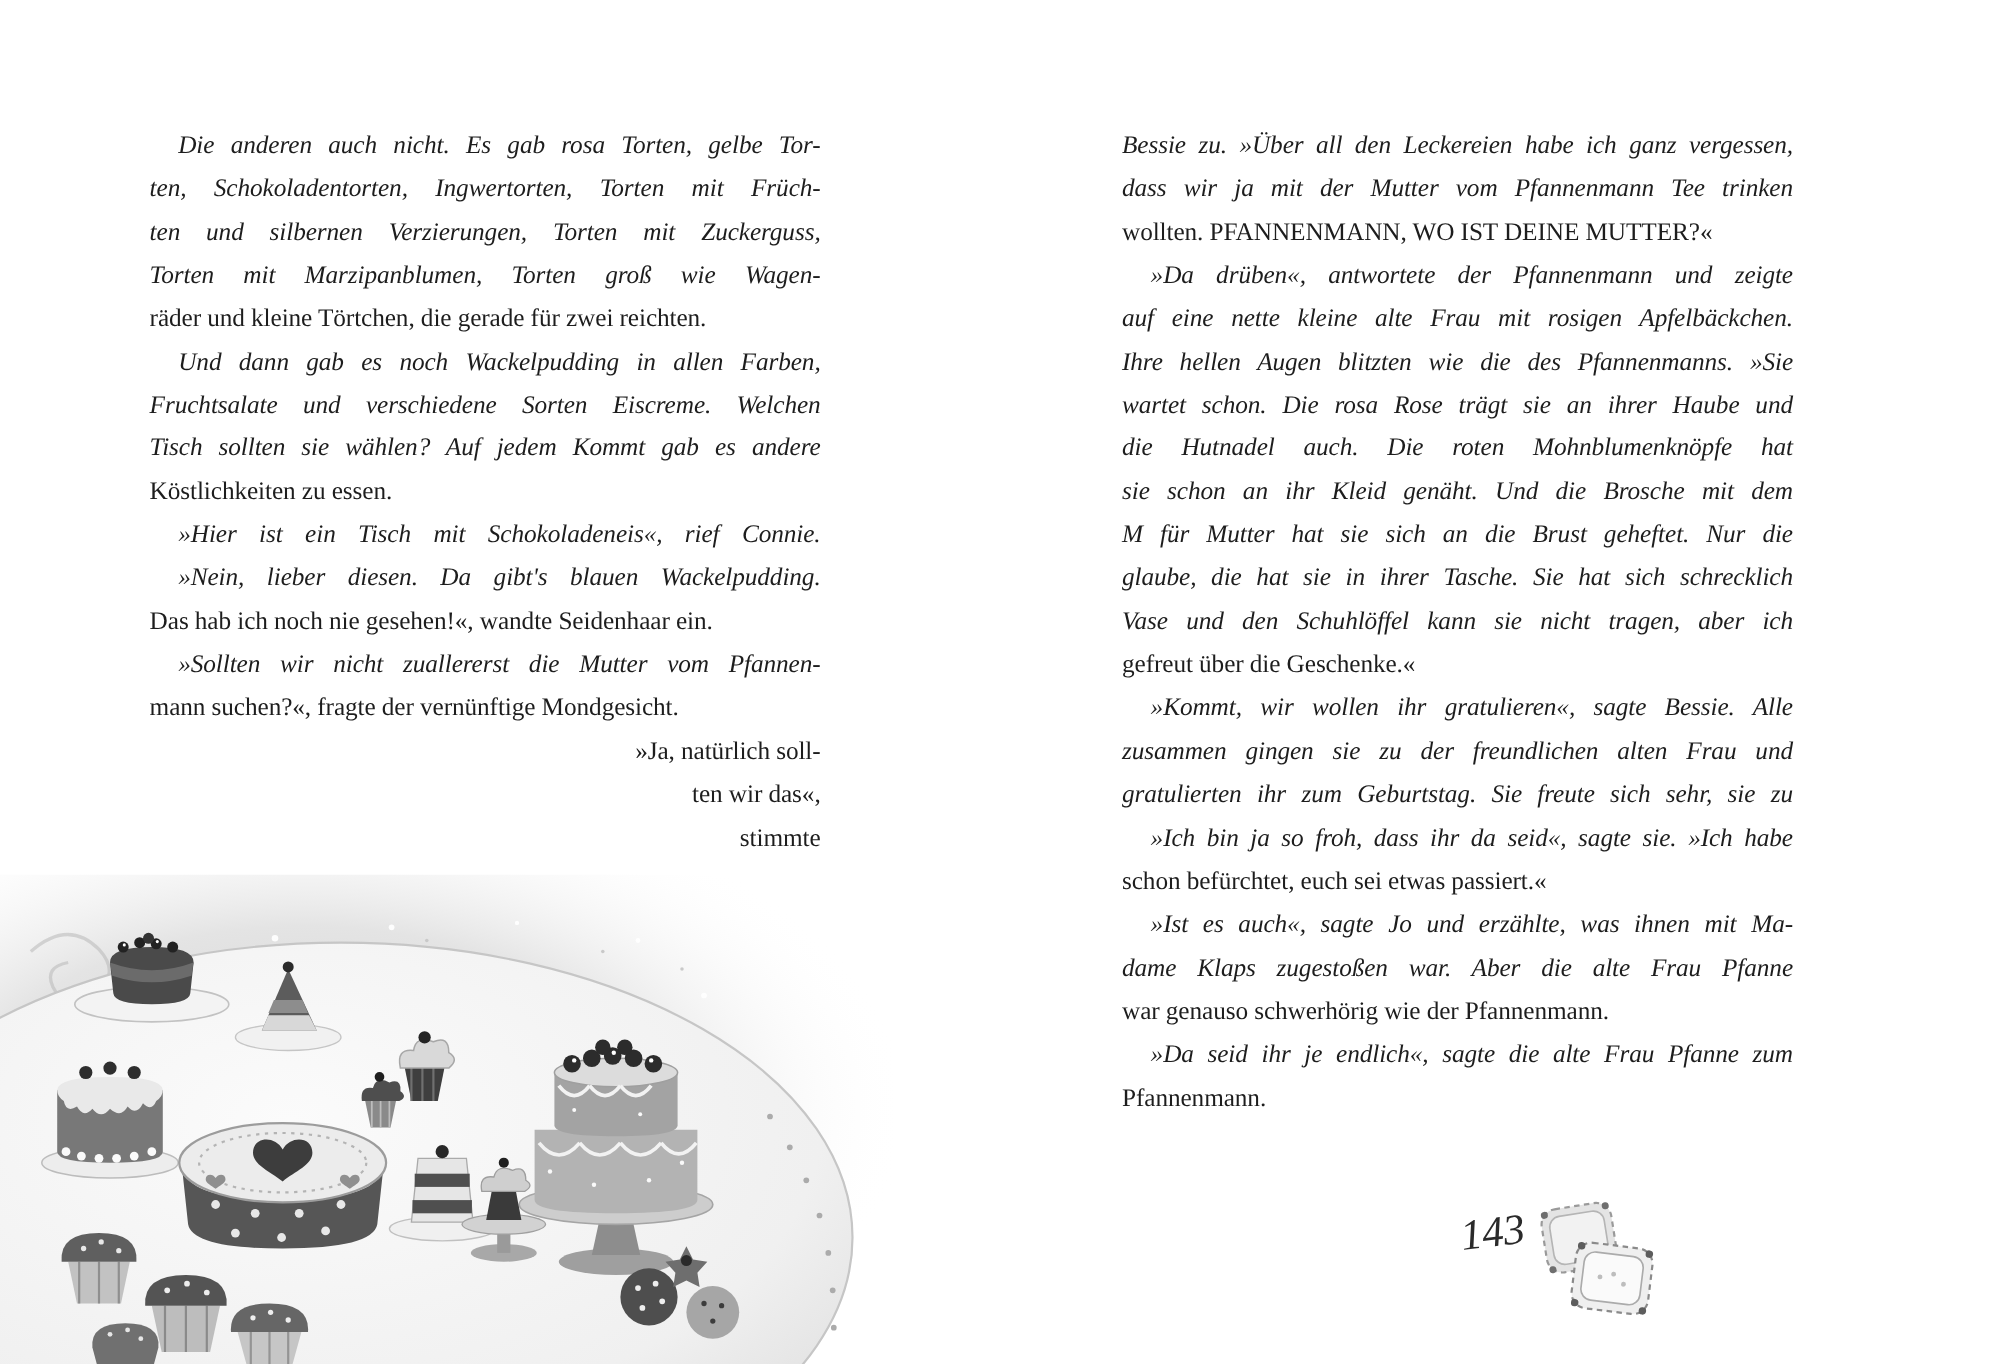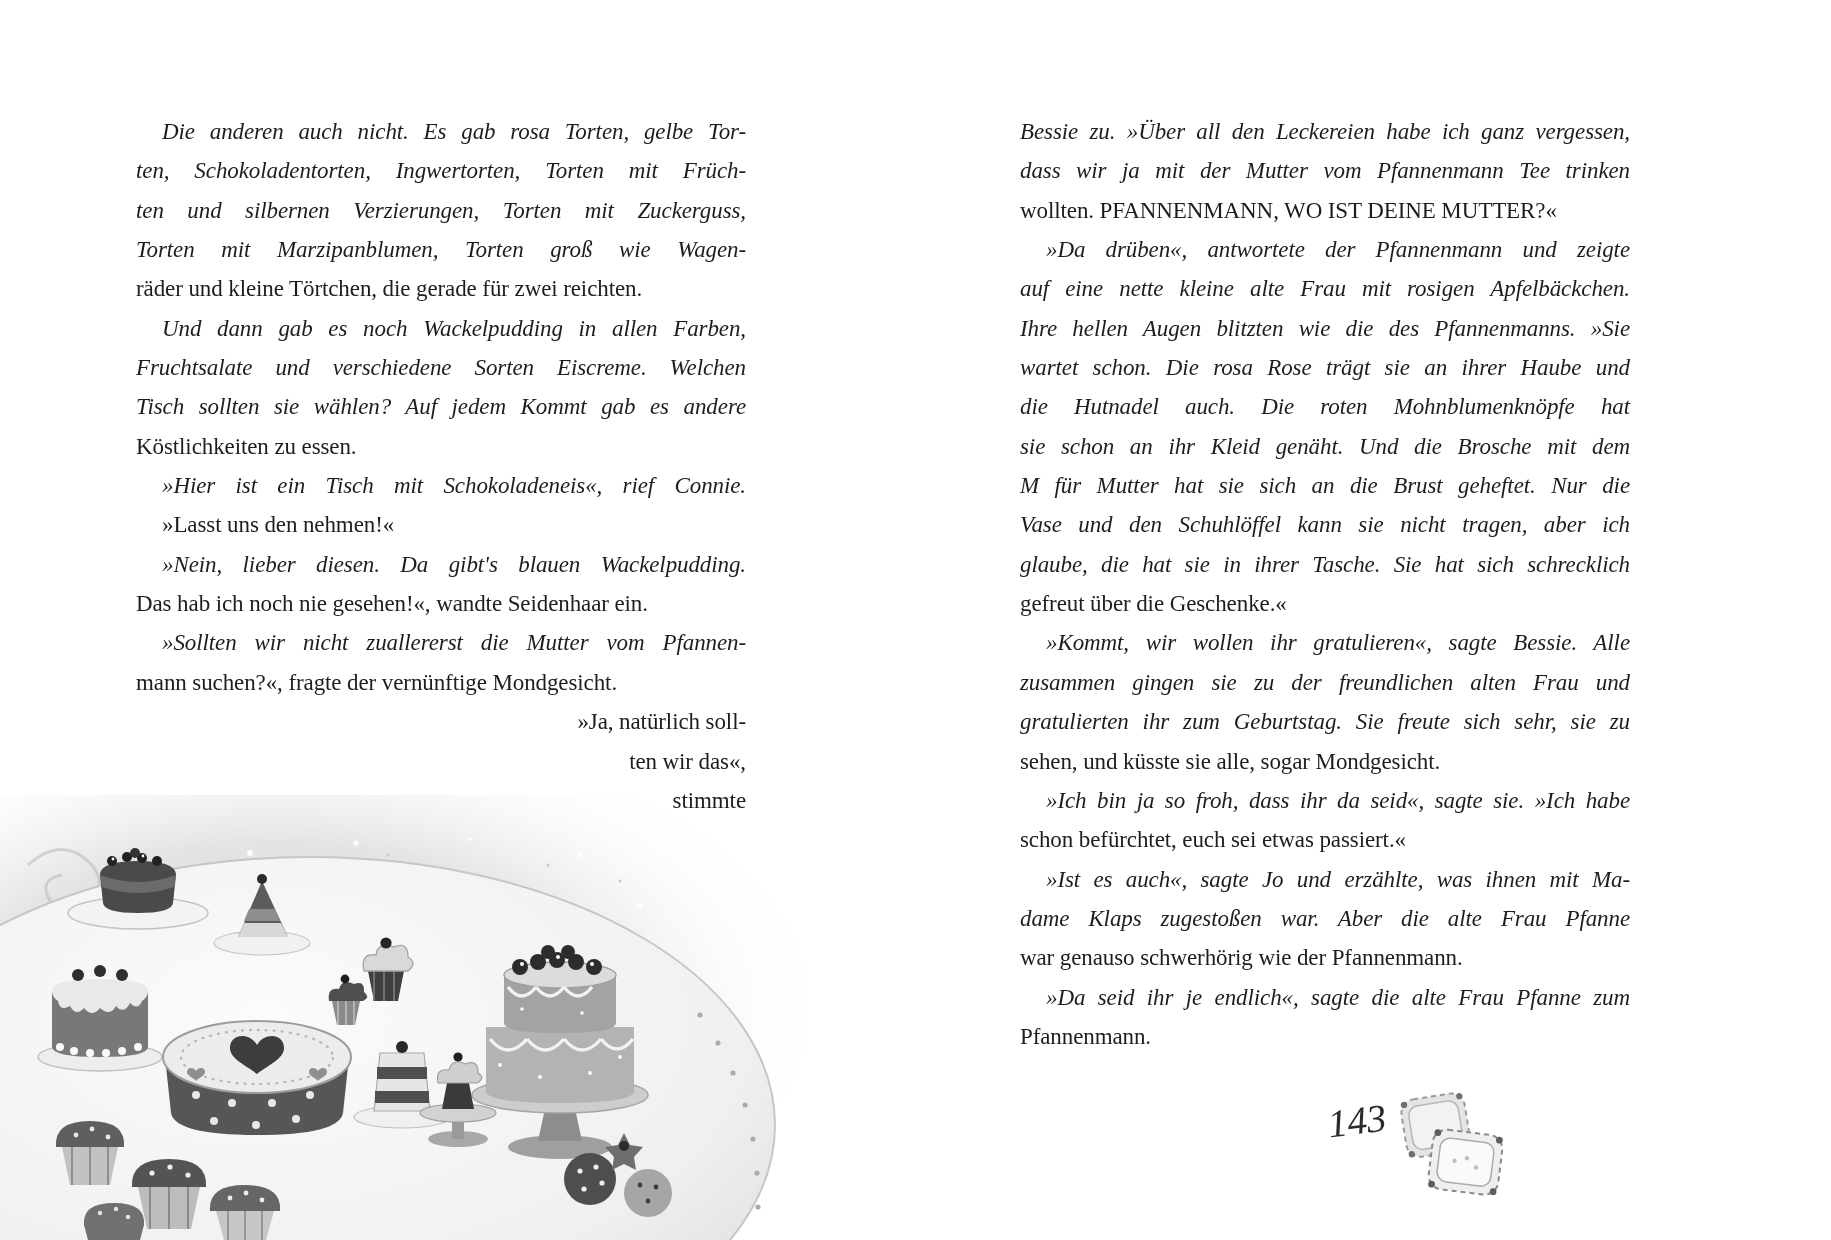--- a/index.html
+++ b/index.html
@@ -37,48 +37,46 @@
     <div class="line just ind">Die anderen auch nicht. Es gab rosa Torten, gelbe Tor-</div>
     <div class="line just">ten, Schokoladentorten, Ingwertorten, Torten mit Früch-</div>
     <div class="line just">ten und silbernen Verzierungen, Torten mit Zuckerguss,</div>
     <div class="line just">Torten mit Marzipanblumen, Torten groß wie Wagen-</div>
     <div class="line plain">räder und kleine Törtchen, die gerade für zwei reichten.</div>
     <div class="line just ind">Und dann gab es noch Wackelpudding in allen Farben,</div>
     <div class="line just">Fruchtsalate und verschiedene Sorten Eiscreme. Welchen</div>
     <div class="line just">Tisch sollten sie wählen? Auf jedem Kommt gab es andere</div>
     <div class="line plain">Köstlichkeiten zu essen.</div>
     <div class="line just ind">»Hier ist ein Tisch mit Schokoladeneis«, rief Connie.</div>
-    <div class="line plain ind">»Lasst uns den nehmen!«</div>
     <div class="line just ind">»Nein, lieber diesen. Da gibt's blauen Wackelpudding.</div>
     <div class="line plain">Das hab ich noch nie gesehen!«, wandte Seidenhaar ein.</div>
     <div class="line just ind">»Sollten wir nicht zuallererst die Mutter vom Pfannen-</div>
     <div class="line plain">mann suchen?«, fragte der vernünftige Mondgesicht.</div>
     <div class="line right">»Ja, natürlich soll-</div>
     <div class="line right">ten wir das«,</div>
     <div class="line right">stimmte</div>
   </div>
 
   <div class="text-col col-right">
     <div class="line just">Bessie zu. »Über all den Leckereien habe ich ganz vergessen,</div>
     <div class="line just">dass wir ja mit der Mutter vom Pfannenmann Tee trinken</div>
     <div class="line plain">wollten. PFANNENMANN, WO IST DEINE MUTTER?«</div>
     <div class="line just ind">»Da drüben«, antwortete der Pfannenmann und zeigte</div>
     <div class="line just">auf eine nette kleine alte Frau mit rosigen Apfelbäckchen.</div>
     <div class="line just">Ihre hellen Augen blitzten wie die des Pfannenmanns. »Sie</div>
     <div class="line just">wartet schon. Die rosa Rose trägt sie an ihrer Haube und</div>
     <div class="line just">die Hutnadel auch. Die roten Mohnblumenknöpfe hat</div>
     <div class="line just">sie schon an ihr Kleid genäht. Und die Brosche mit dem</div>
     <div class="line just">M für Mutter hat sie sich an die Brust geheftet. Nur die</div>
+    <div class="line just">glaube, die hat sie in ihrer Tasche. Sie hat sich schrecklich</div>
     <div class="line just">Vase und den Schuhlöffel kann sie nicht tragen, aber ich</div>
-    <div class="line just">glaube, die hat sie in ihrer Tasche. Sie hat sich schrecklich</div>
     <div class="line plain">gefreut über die Geschenke.«</div>
     <div class="line just ind">»Kommt, wir wollen ihr gratulieren«, sagte Bessie. Alle</div>
     <div class="line just">zusammen gingen sie zu der freundlichen alten Frau und</div>
     <div class="line just">gratulierten ihr zum Geburtstag. Sie freute sich sehr, sie zu</div>
-    <div class="line plain">sehen, und küsste sie alle, sogar Mondgesicht.</div>
     <div class="line just ind">»Ich bin ja so froh, dass ihr da seid«, sagte sie. »Ich habe</div>
     <div class="line plain">schon befürchtet, euch sei etwas passiert.«</div>
     <div class="line just ind">»Ist es auch«, sagte Jo und erzählte, was ihnen mit Ma-</div>
     <div class="line just">dame Klaps zugestoßen war. Aber die alte Frau Pfanne</div>
     <div class="line plain">war genauso schwerhörig wie der Pfannenmann.</div>
     <div class="line just ind">»Da seid ihr je endlich«, sagte die alte Frau Pfanne zum</div>
     <div class="line plain">Pfannenmann.</div>
   </div>
 
   <div class="page-number">143</div>

